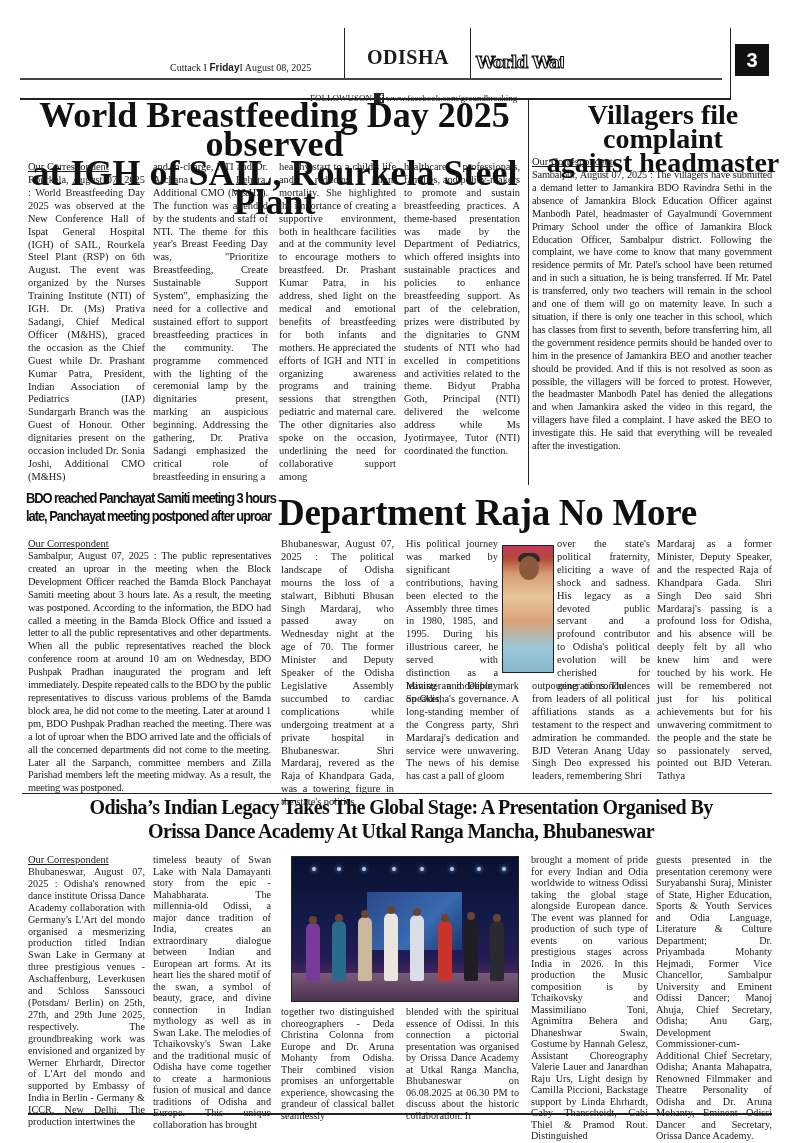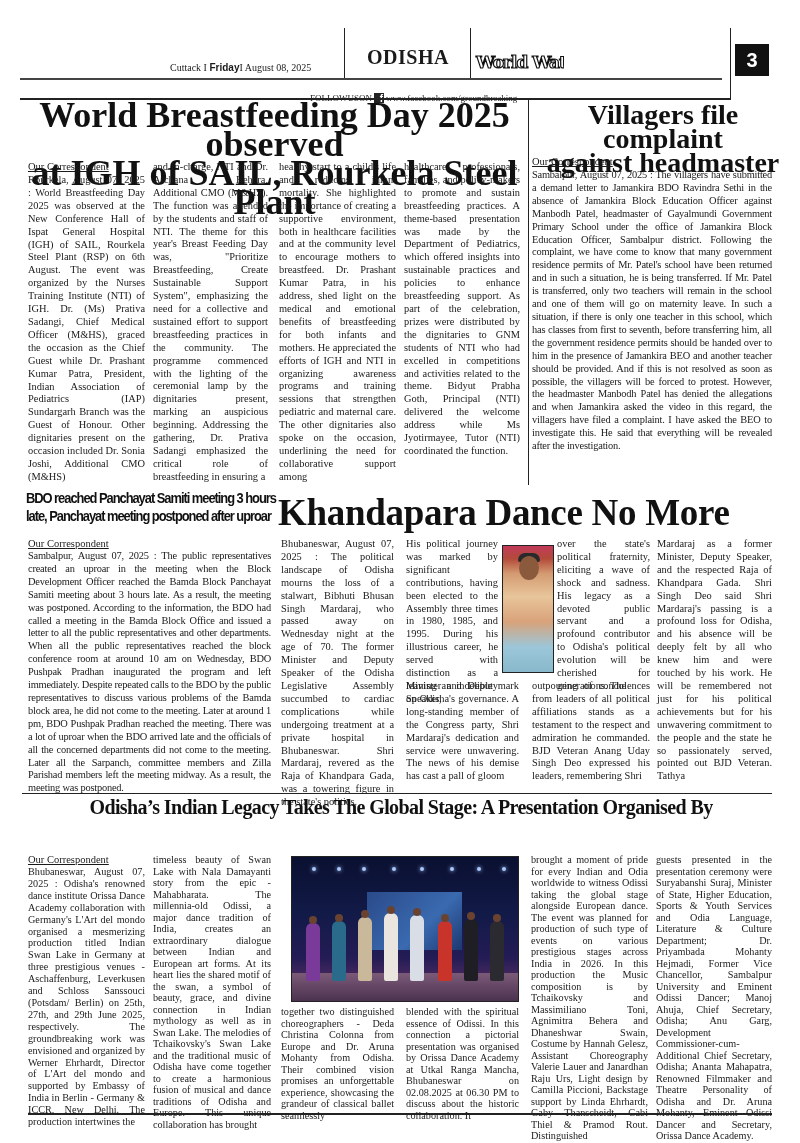--- a/index.html
+++ b/index.html
@@ -90,39 +90,40 @@
 <div class="byline" style="left:532px; top:156px;">Our Correspondent</div>
 <div class="col tight" style="left:532px; top:169px; width:240px;">Sambalpur, August 07, 2025 : The villagers have submitted a demand letter to Jamankira BDO Ravindra Sethi in the absence of Jamankira Block Education Officer against Manbodh Patel, headmaster of Gayalmundi Government Primary School under the office of Jamankira Block Education Officer, Sambalpur district. Following the complaint, we have come to know that many government residence permits of Mr. Patel's school have been returned and in such a situation, he is being transferred. If Mr. Patel is transferred, only two teachers will remain in the school and one of them will go on maternity leave. In such a situation, if there is only one teacher in this school, which has classes from first to seventh, before transferring him, all the government residence permits should be handed over to him in the presence of Jamankira BEO and another teacher should be provided. And if this is not resolved as soon as possible, the villagers will be forced to protest. However, the headmaster Manbodh Patel has denied the allegations and when Jamankira asked the video in this regard, the villagers have filed a complaint. I have asked the BEO to investigate this. He said that everything will be revealed after the investigation.</div>
 
 <div class="h1" style="left:26px; top:489px; width:250px; font-size:15px; line-height:18px; letter-spacing:-1.2px; font-family:'Liberation Sans Narrow','Liberation Sans',sans-serif; text-align:left; transform:scaleX(0.86); transform-origin:left top; width:292px;">
   <div>BDO reached Panchayat Samiti meeting 3 hours</div>
   <div>late, Panchayat meeting postponed after uproar</div>
 </div>
 <div class="byline" style="left:28px; top:538px;">Our Correspondent</div>
 <div class="col tight" style="left:28px; top:550px; width:243px;">Sambalpur, August 07, 2025 : The public representatives created an uproar in the meeting when the Block Development Officer reached the Bamda Block Panchayat Samiti meeting about 3 hours late. As a result, the meeting was postponed. According to the information, the BDO had called a meeting in the Bamda Block Office and issued a letter to all the public representatives and other departments. When all the public representatives reached the block conference room at around 10 am on Wednesday, BDO Pushpak Pradhan inaugurated the program and left immediately. Despite repeated calls to the BDO by the public representatives to discuss various problems of the Bamda block area, he did not come to the meeting. Later at around 1 pm, BDO Pushpak Pradhan reached the meeting. There was a lot of uproar when the BDO arrived late and the officials of all the concerned departments did not come to the meeting. Later all the Sarpanch, committee members and Zilla Parishad members left the meeting midway. As a result, the meeting was postponed.</div>
 
-<div class="h1" style="left:278px; top:493px; width:516px; font-size:37px; line-height:40px; text-align:left; letter-spacing:-0.3px;">Khandapara Dance No More</div>
+<div class="h1" style="left:278px; top:493px; width:516px; font-size:37px; line-height:40px; text-align:left; letter-spacing:-0.3px;">Department Raja No More</div>
 
 <div class="col" style="left:281px; top:538px; width:113px;">Bhubaneswar, August 07, 2025 : The political landscape of Odisha mourns the loss of a stalwart, Bibhuti Bhusan Singh Mardaraj, who passed away on Wednesday night at the age of 70. The former Minister and Deputy Speaker of the Odisha Legislative Assembly succumbed to cardiac complications while undergoing treatment at a private hospital in Bhubaneswar. Shri Mardaraj, revered as the Raja of Khandpara Gada, was a towering figure in the state's politics.</div>
 <div class="col" style="left:406px; top:538px; width:92px;">His political journey was marked by significant contributions, having been elected to the Assembly three times in 1980, 1985, and 1995. During his illustrious career, he served with distinction as a Minister and Deputy Speaker,</div>
 <div class="col" style="left:406px; top:680px; width:113px;">leaving an indelible mark on Odisha's governance. A long-standing member of the Congress party, Shri Mardaraj's dedication and service were unwavering. The news of his demise has cast a pall of gloom</div>
 
 <div class="photo-portrait">
   <div class="hair"></div>
   <div class="face"></div>
 </div>
 
 <div class="col" style="left:557px; top:538px; width:93px;">over the state's political fraternity, eliciting a wave of shock and sadness. His legacy as a devoted public servant and a profound contributor to Odisha's political evolution will be cherished for generations. The</div>
 <div class="col" style="left:532px; top:680px; width:118px;">outpouring of condolences from leaders of all political affiliations stands as a testament to the respect and admiration he commanded. BJD Veteran Anang Uday Singh Deo expressed his leaders, remembering Shri</div>
 <div class="col" style="left:657px; top:538px; width:115px;">Mardaraj as a former Minister, Deputy Speaker, and the respected Raja of Khandpara Gada. Shri Singh Deo said Shri Mardaraj's passing is a profound loss for Odisha, and his absence will be deeply felt by all who knew him and were touched by his work. He will be remembered not just for his political achievements but for his unwavering commitment to the people and the state he so passionately served, pointed out BJD Veteran. Tathya</div>
 
 <div class="rule" style="left:22px; top:793px; width:750px; height:1px;"></div>
 
 <div class="h1" style="left:22px; top:795px; width:758px; font-size:20px; line-height:24px; font-family:'Liberation Sans Narrow','Liberation Serif',serif; letter-spacing:-0.6px;">
   <div>Odisha’s Indian Legacy Takes The Global Stage: A Presentation Organised By</div>
+  <div>Orissa Dance Academy At Utkal Ranga Mancha, Bhubaneswar</div>
 </div>
 
 <div class="byline" style="left:28px; top:854px;">Our Correspondent</div>
 <div class="col" style="left:28px; top:866px; width:117px; font-size:10.2px; line-height:11.9px;">Bhubaneswar, August 07, 2025 : Odisha's renowned dance institute Orissa Dance Academy collaboration with Germany's L'Art del mondo organised a mesmerizing production titled Indian Swan Lake in Germany at three prestigious venues - Aschaffenburg, Leverkusen and Schloss Sanssouci (Potsdam/ Berlin) on 25th, 27th, and 29th June 2025, respectively. The groundbreaking work was envisioned and organized by Werner Ehrhardt, Director of L'Art del mondo and supported by Embassy of India in Berlin - Germany &amp; ICCR, New Delhi. The production intertwines the</div>
 <div class="col" style="left:153px; top:854px; width:118px; font-size:10.2px; line-height:11.5px;">timeless beauty of Swan Lake with Nala Damayanti story from the epic - Mahabharata. The millennia-old Odissi, a major dance tradition of India, creates an extraordinary dialogue between Indian and European art forms. At its heart lies the shared motif of the swan, a symbol of beauty, grace, and divine connection in Indian mythology as well as in Swan Lake. The melodies of Tchaikovsky's Swan Lake and the traditional music of Odisha have come together to create a harmonious fusion of musical and dance traditions of Odisha and Europe. This unique collaboration has brought</div>
 
 <div class="photo-stage">
   <div class="stage-light" style="left:20px;"></div>
   <div class="stage-light" style="left:45px;"></div>
   <div class="stage-light" style="left:70px;"></div>
@@ -153,17 +154,17 @@
     </div>
   <div class="person" style="left:172px; height:62px; background:#1e1e24;">
       <div class="ph"></div>
     </div>
   <div class="person" style="left:198px; height:60px; background:#2a2a30;">
       <div class="ph"></div>
     </div>
 </div>
 
 <div class="col" style="left:281px; top:1006px; width:113px; font-size:10.2px; line-height:11.5px;">together two distinguished choreographers - Deda Christina Colonna from Europe and Dr. Aruna Mohanty from Odisha. Their combined vision promises an unforgettable experience, showcasing the grandeur of classical ballet seamlessly</div>
-<div class="col" style="left:406px; top:1006px; width:113px; font-size:10.2px; line-height:11.5px;">blended with the spiritual essence of Odissi. In this connection a pictorial presentation was organised by Orissa Dance Academy at Utkal Ranga Mancha, Bhubaneswar on 02.08.2025 at 06.30 PM to discuss about the historic collaboration. It</div>
+<div class="col" style="left:406px; top:1006px; width:113px; font-size:10.2px; line-height:11.5px;">blended with the spiritual essence of Odissi. In this connection a pictorial presentation was organised by Orissa Dance Academy at Utkal Ranga Mancha, Bhubaneswar on 06.08.2025 at 06.30 PM to discuss about the historic collaboration. It</div>
 <div class="col" style="left:531px; top:854px; width:117px; font-size:10.2px; line-height:11.5px;">brought a moment of pride for every Indian and Odia worldwide to witness Odissi taking the global stage alongside European dance. The event was planned for production of such type of events on various prestigious stages across India in 2026. In this production the Music composition is by Tchaikovsky and Massimiliano Toni, Agnimitra Behera and Dhaneshwar Swain, Costume by Hannah Gelesz, Assistant Choreography Valerie Lauer and Janardhan Raju Urs, Light design by Camilla Piccioni, Backstage support by Linda Ehrhardt, Gaby Thanscheidt, Gabi Thiel &amp; Pramod Rout. Distinguished</div>
 <div class="col" style="left:656px; top:854px; width:116px; font-size:10.2px; line-height:11.5px;">guests presented in the presentation ceremony were Suryabanshi Suraj, Minister of State, Higher Education, Sports &amp; Youth Services and Odia Language, Literature &amp; Culture Department; Dr. Priyambada Mohanty Hejmadi, Former Vice Chancellor, Sambalpur University and Eminent Odissi Dancer; Manoj Ahuja, Chief Secretary, Odisha; Anu Garg, Development Commissioner-cum-Additional Chief Secretary, Odisha; Ananta Mahapatra, Renowned Filmmaker and Theatre Personality of Odisha and Dr. Aruna Mohanty, Eminent Odissi Dancer and Secretary, Orissa Dance Academy.</div>
 
 <div class="rule" style="left:28px; top:1113px; width:744px; height:2px;"></div>
 
 </body></html>

